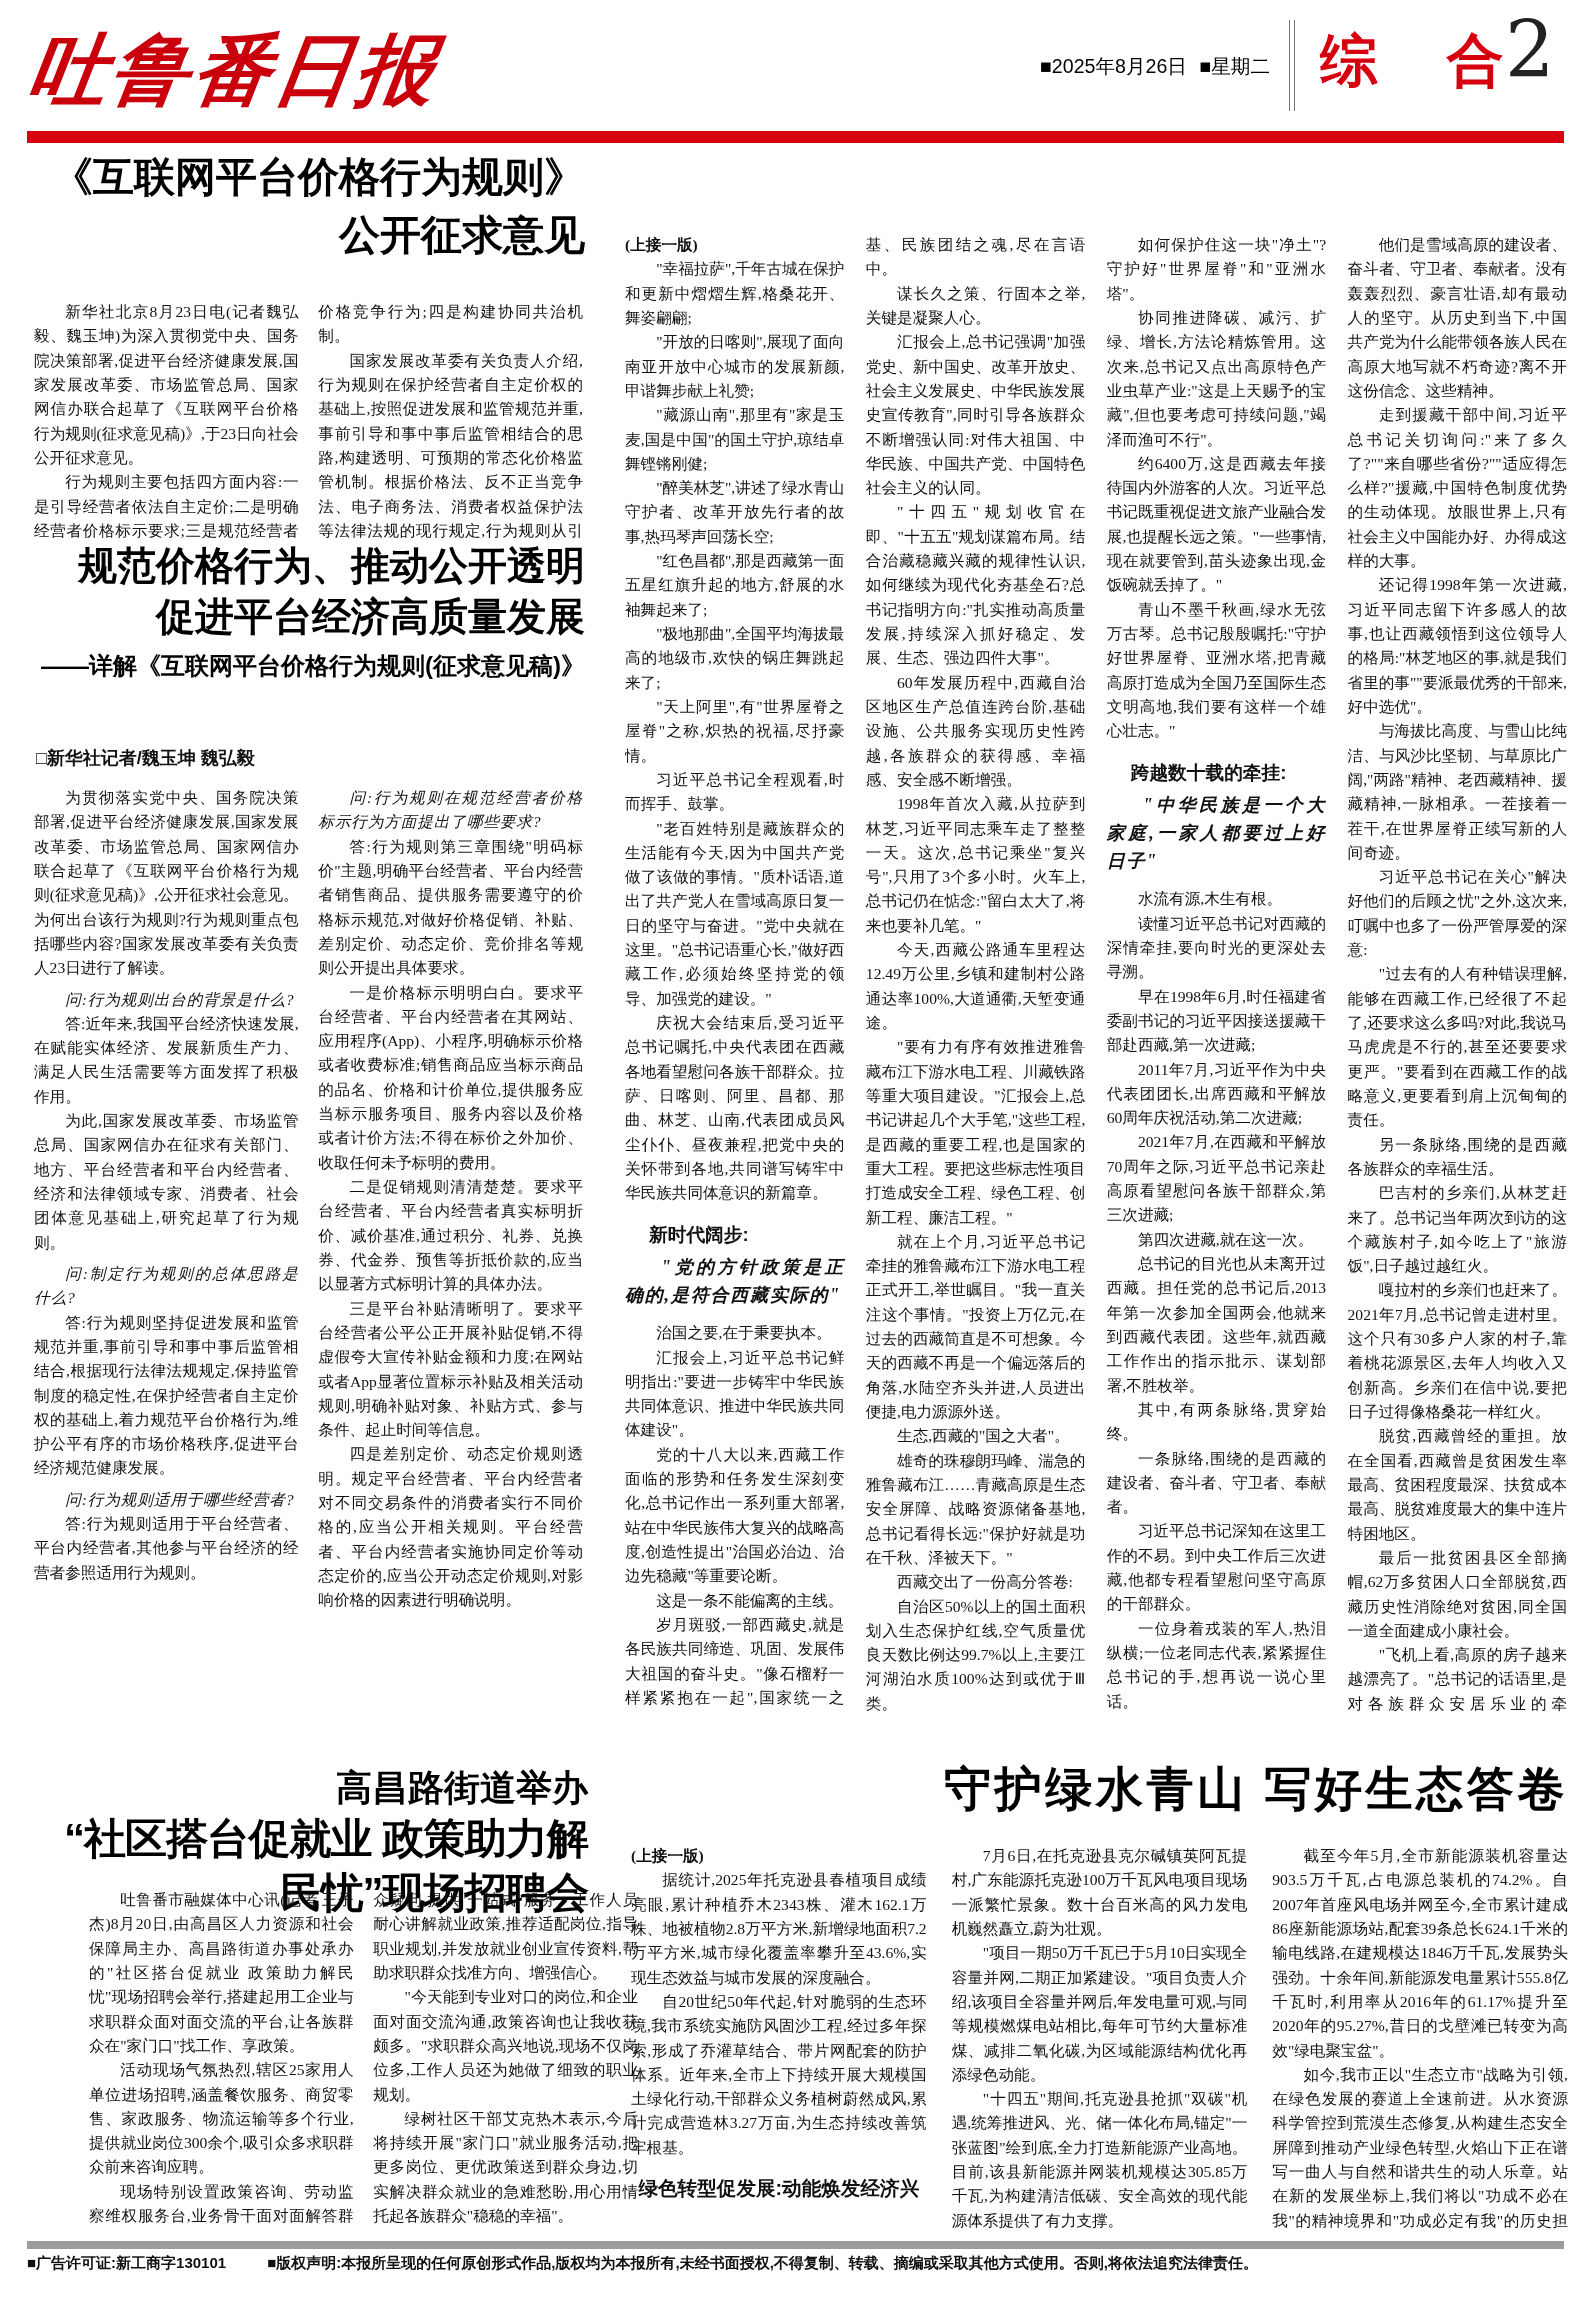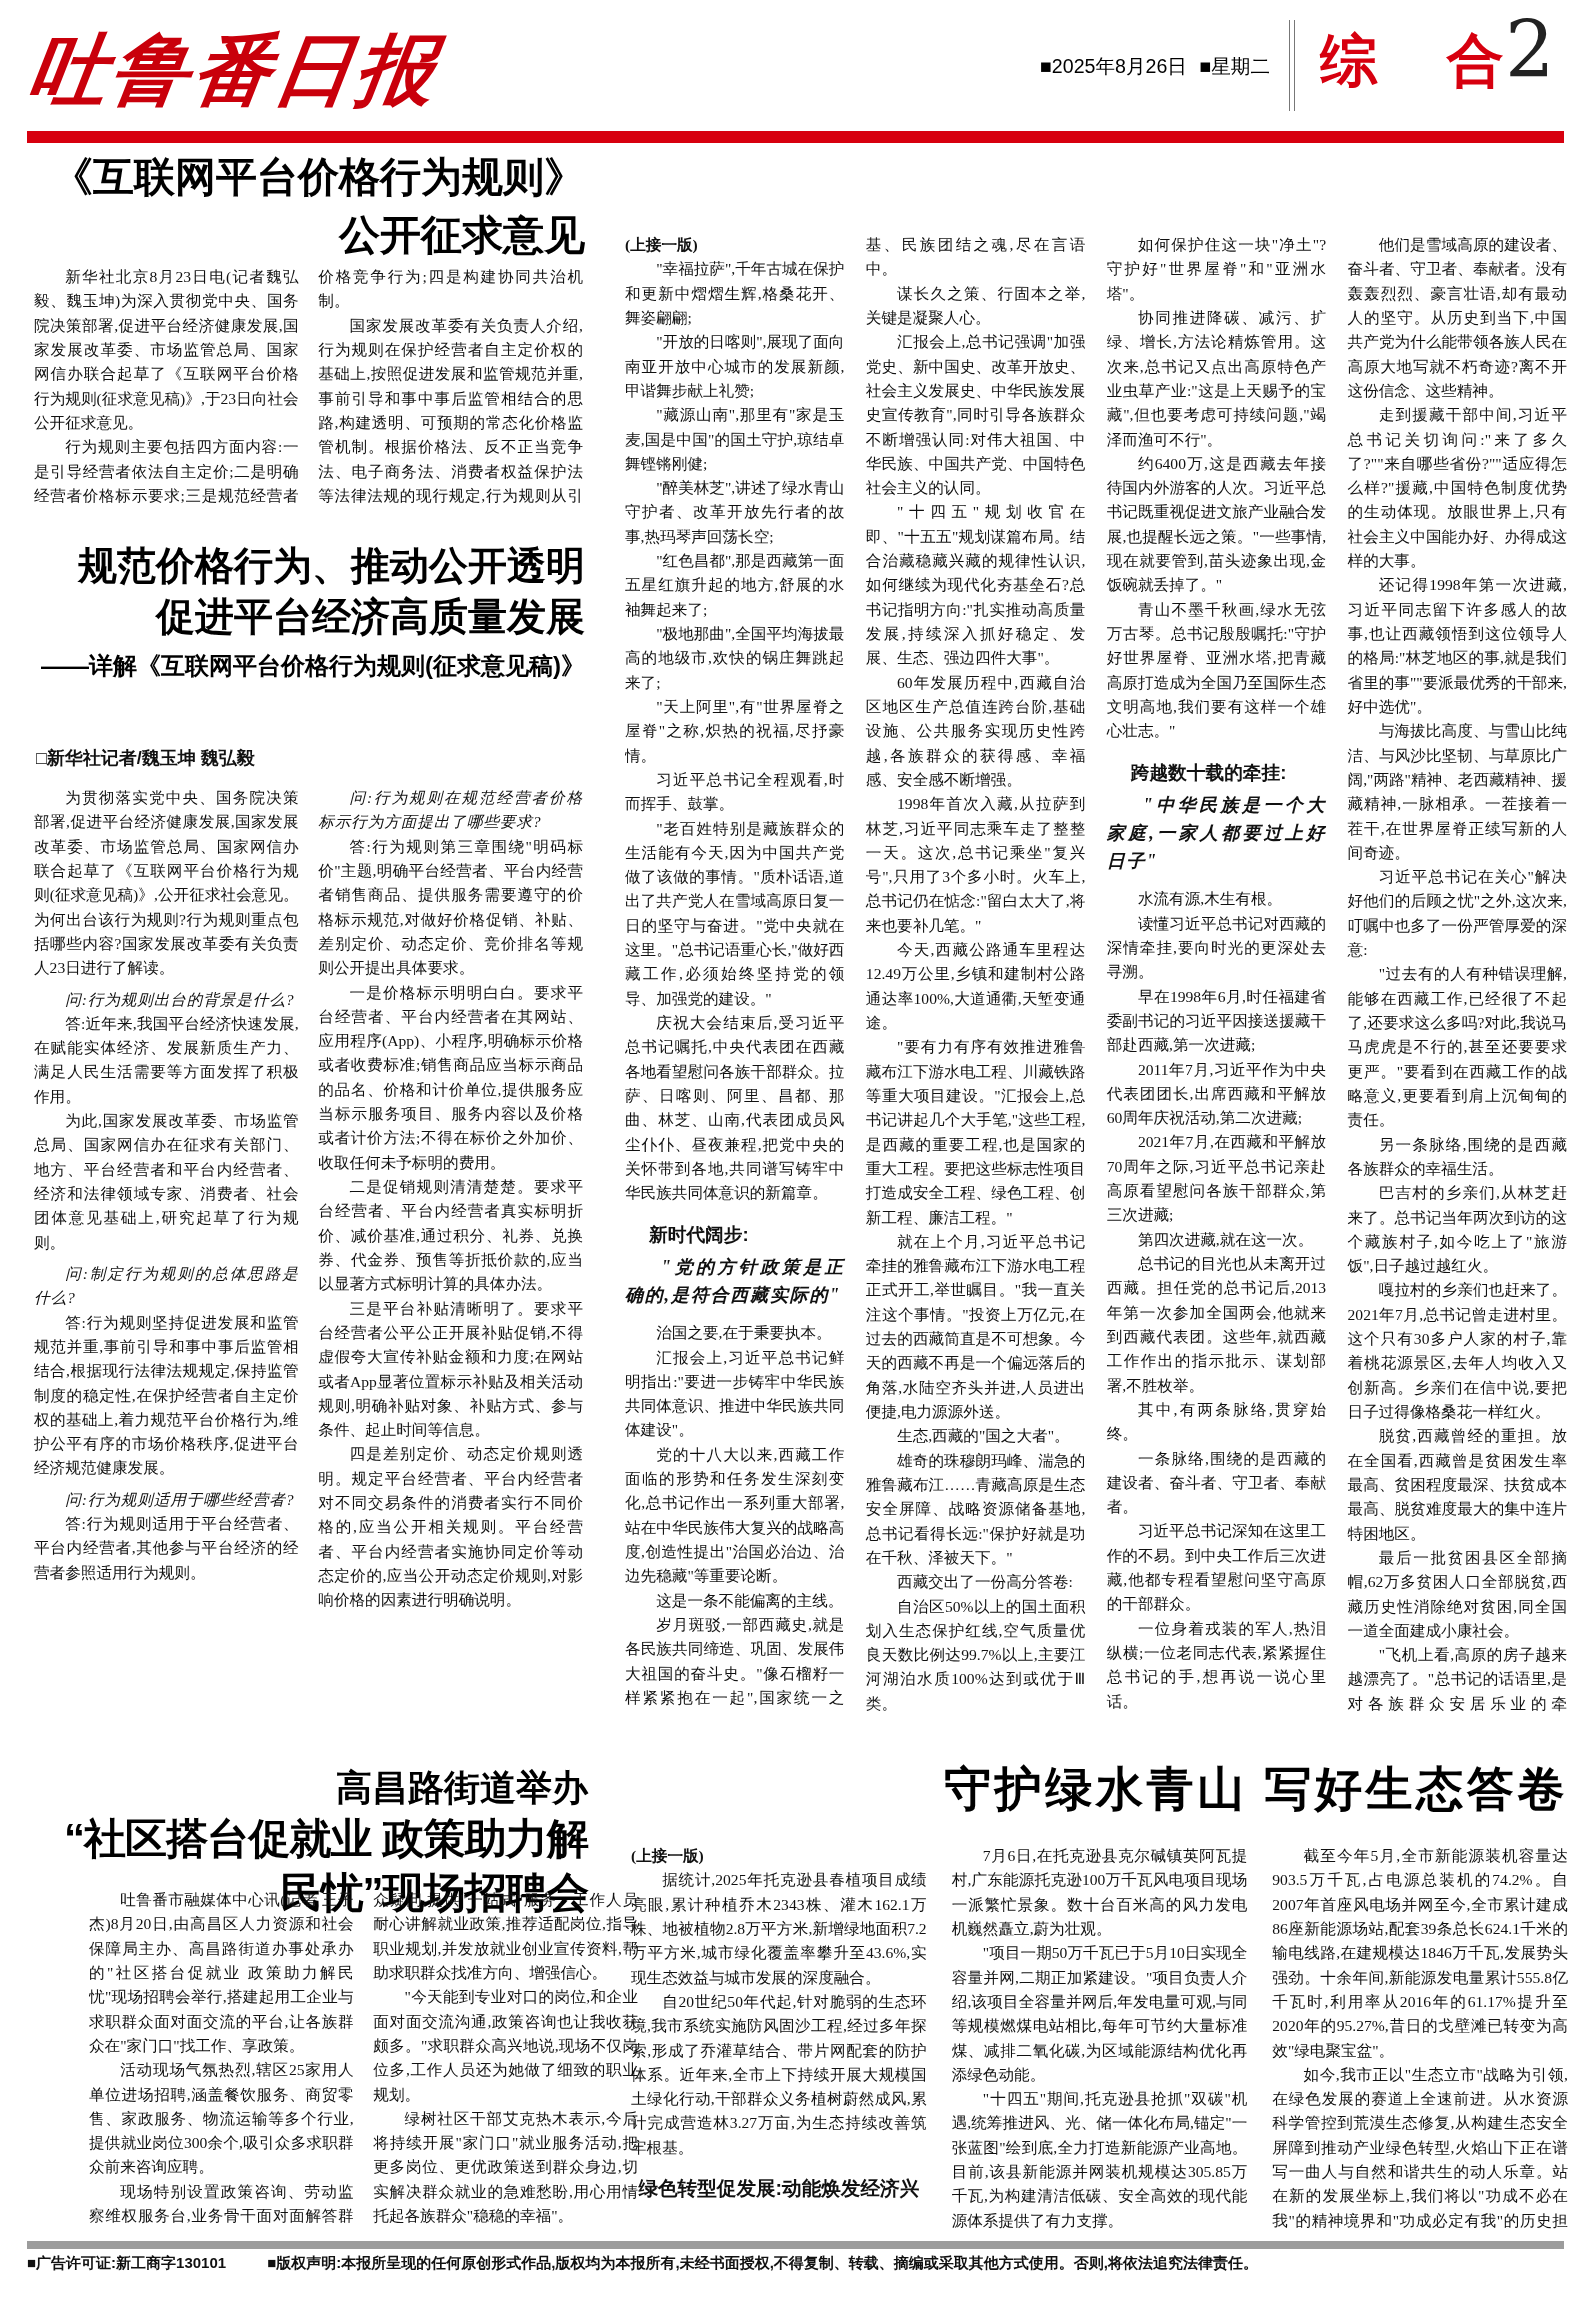--- a/index.html
+++ b/index.html
@@ -26,21 +26,21 @@
   .body p{margin:0;text-indent:2em;}
   .body p.lead{text-indent:0;font-weight:bold;}
   .body p.q{font-weight:normal;font-style:italic;letter-spacing:0.9px;margin-top:7px;}
   .body p.sub{text-indent:0;font-weight:900;font-family:"Liberation Sans",sans-serif;
               font-size:18.7px;margin:14.3px 0 3.6px;padding-left:24px;}
   .body p.quote{font-style:italic;font-weight:bold;font-size:18px;letter-spacing:1.8px;margin:1.8px 0 12.5px;}
   .body p.subc{text-indent:0;text-align:center;font-weight:900;
                font-family:"Liberation Sans",sans-serif;font-size:19.6px;margin:12.5px 0;}
   
   .a1-title{position:absolute;left:31px;top:148px;width:554px;font-size:41px;line-height:1.42;}
-  .a1-body{position:absolute;left:34px;top:265px;width:549px;height:246px;
+  .a1-body{position:absolute;left:34px;top:300px;width:549px;height:246px;
            column-count:2;column-gap:19.6px;}
   
   .a2-title{position:absolute;left:31px;top:540px;width:554px;font-size:39px;line-height:1.32;}
   .a2-sub{display:block;font-size:24px;margin-top:7.1px;}
   .a2-byline{position:absolute;left:36px;top:746px;width:534px;font-weight:bold;
              font-size:18px;font-family:"Liberation Sans",sans-serif;}
   .a2-body{position:absolute;left:34px;top:786px;width:549px;height:946px;
            column-count:2;column-gap:19.6px;}
   
   .a5-title{position:absolute;left:27px;top:1765px;width:561px;line-height:1.3;}

